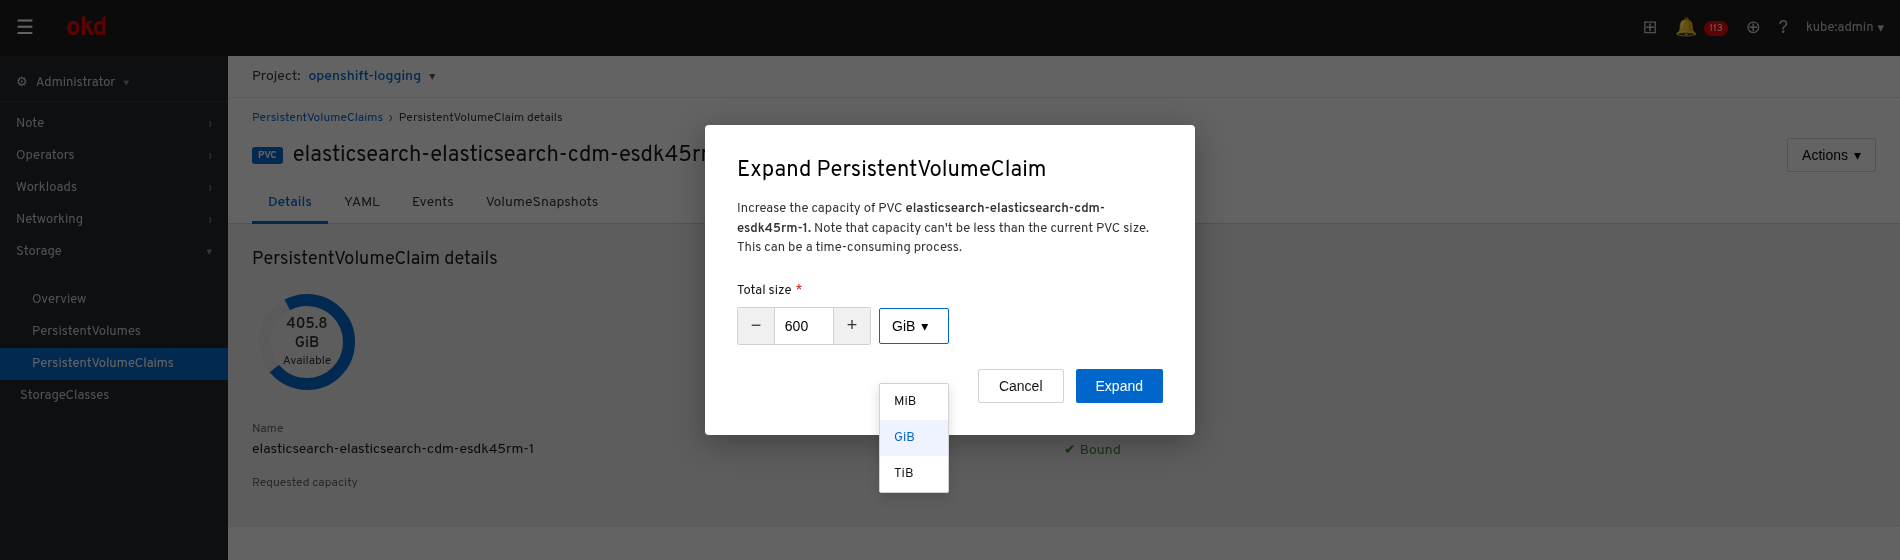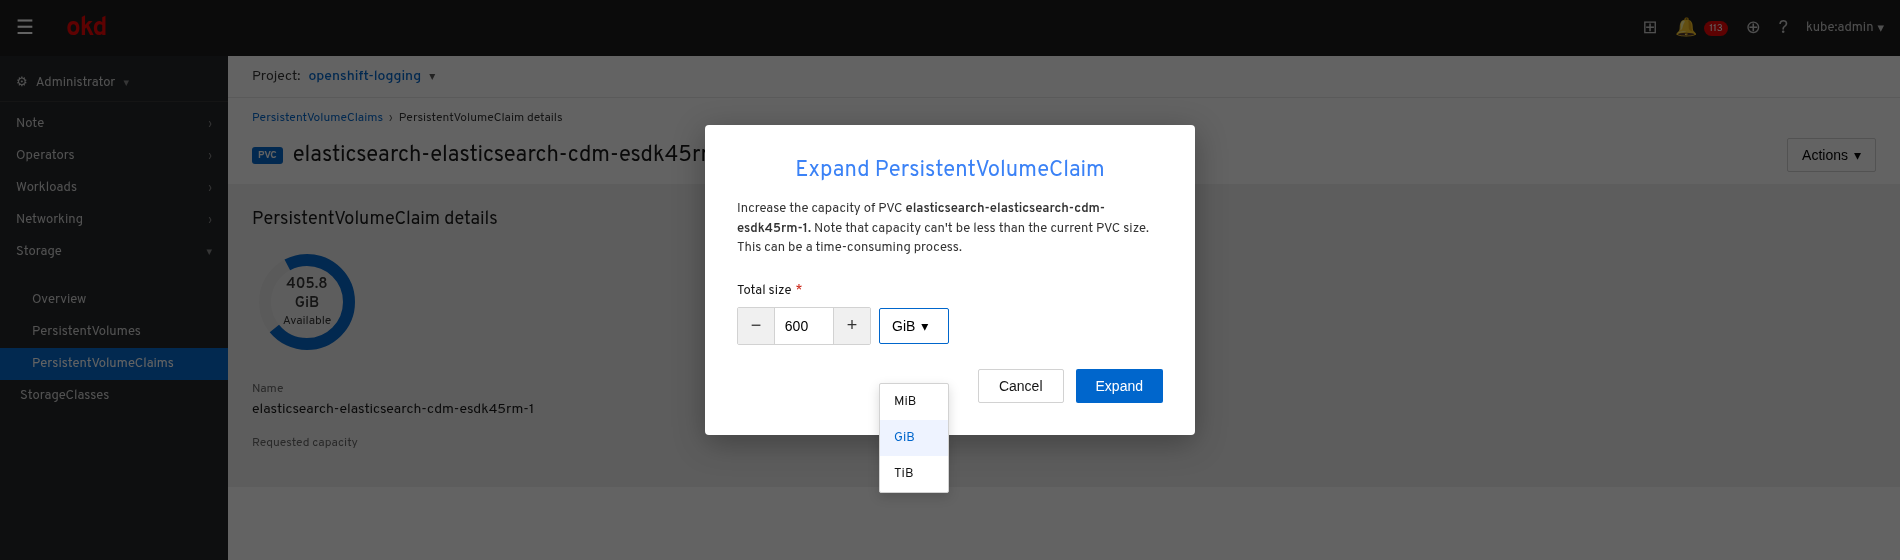--- a/index.html
+++ b/index.html
@@ -221,23 +221,22 @@
       background: #fff;
       width: 490px;
       border-radius: 4px;
       padding: 32px;
       box-shadow: 0 8px 32px rgba(0,0,0,0.3);
       position: relative;
     }
     .modal-title {
       font-size: 22px;
       font-weight: 400;
-      color: #3b82f6;
+      color: #000000;
       margin-bottom: 16px;
-      text-align: center;
     }
     .modal-desc {
       font-size: 13px;
       color: #333;
       line-height: 1.5;
       margin-bottom: 24px;
     }
     .modal-desc strong { font-weight: 600; }
     .modal-field-label {
       font-size: 13px;
@@ -430,20 +429,26 @@
       <div class="page-title-group">
         <span class="pvc-badge">PVC</span>
         <h1 class="page-title">elasticsearch-elasticsearch-cdm-esdk45rm-1</h1>
       </div>
       <button class="actions-btn">
         <span>Actions</span>
         <span>▾</span>
       </button>
     </div>
 
+    <div class="tabs">
+      <div class="tab active">Details</div>
+      <div class="tab">YAML</div>
+      <div class="tab">Events</div>
+      <div class="tab">VolumeSnapshots</div>
+    </div>
 
     <div class="content-area">
       <div class="details-section-title">PersistentVolumeClaim details</div>
 
       <div class="donut-container">
         <div class="donut-chart">
           <svg width="110" height="110" viewBox="0 0 110 110">
             <circle cx="55" cy="55" r="42" fill="none" stroke="#e8e8e8" stroke-width="12"></circle>
             <circle cx="55" cy="55" r="42" fill="none" stroke="#0066cc" stroke-width="12" stroke-dasharray="190 74" stroke-dashoffset="21" transform="rotate(-90 55 55)"></circle>
           </svg>

